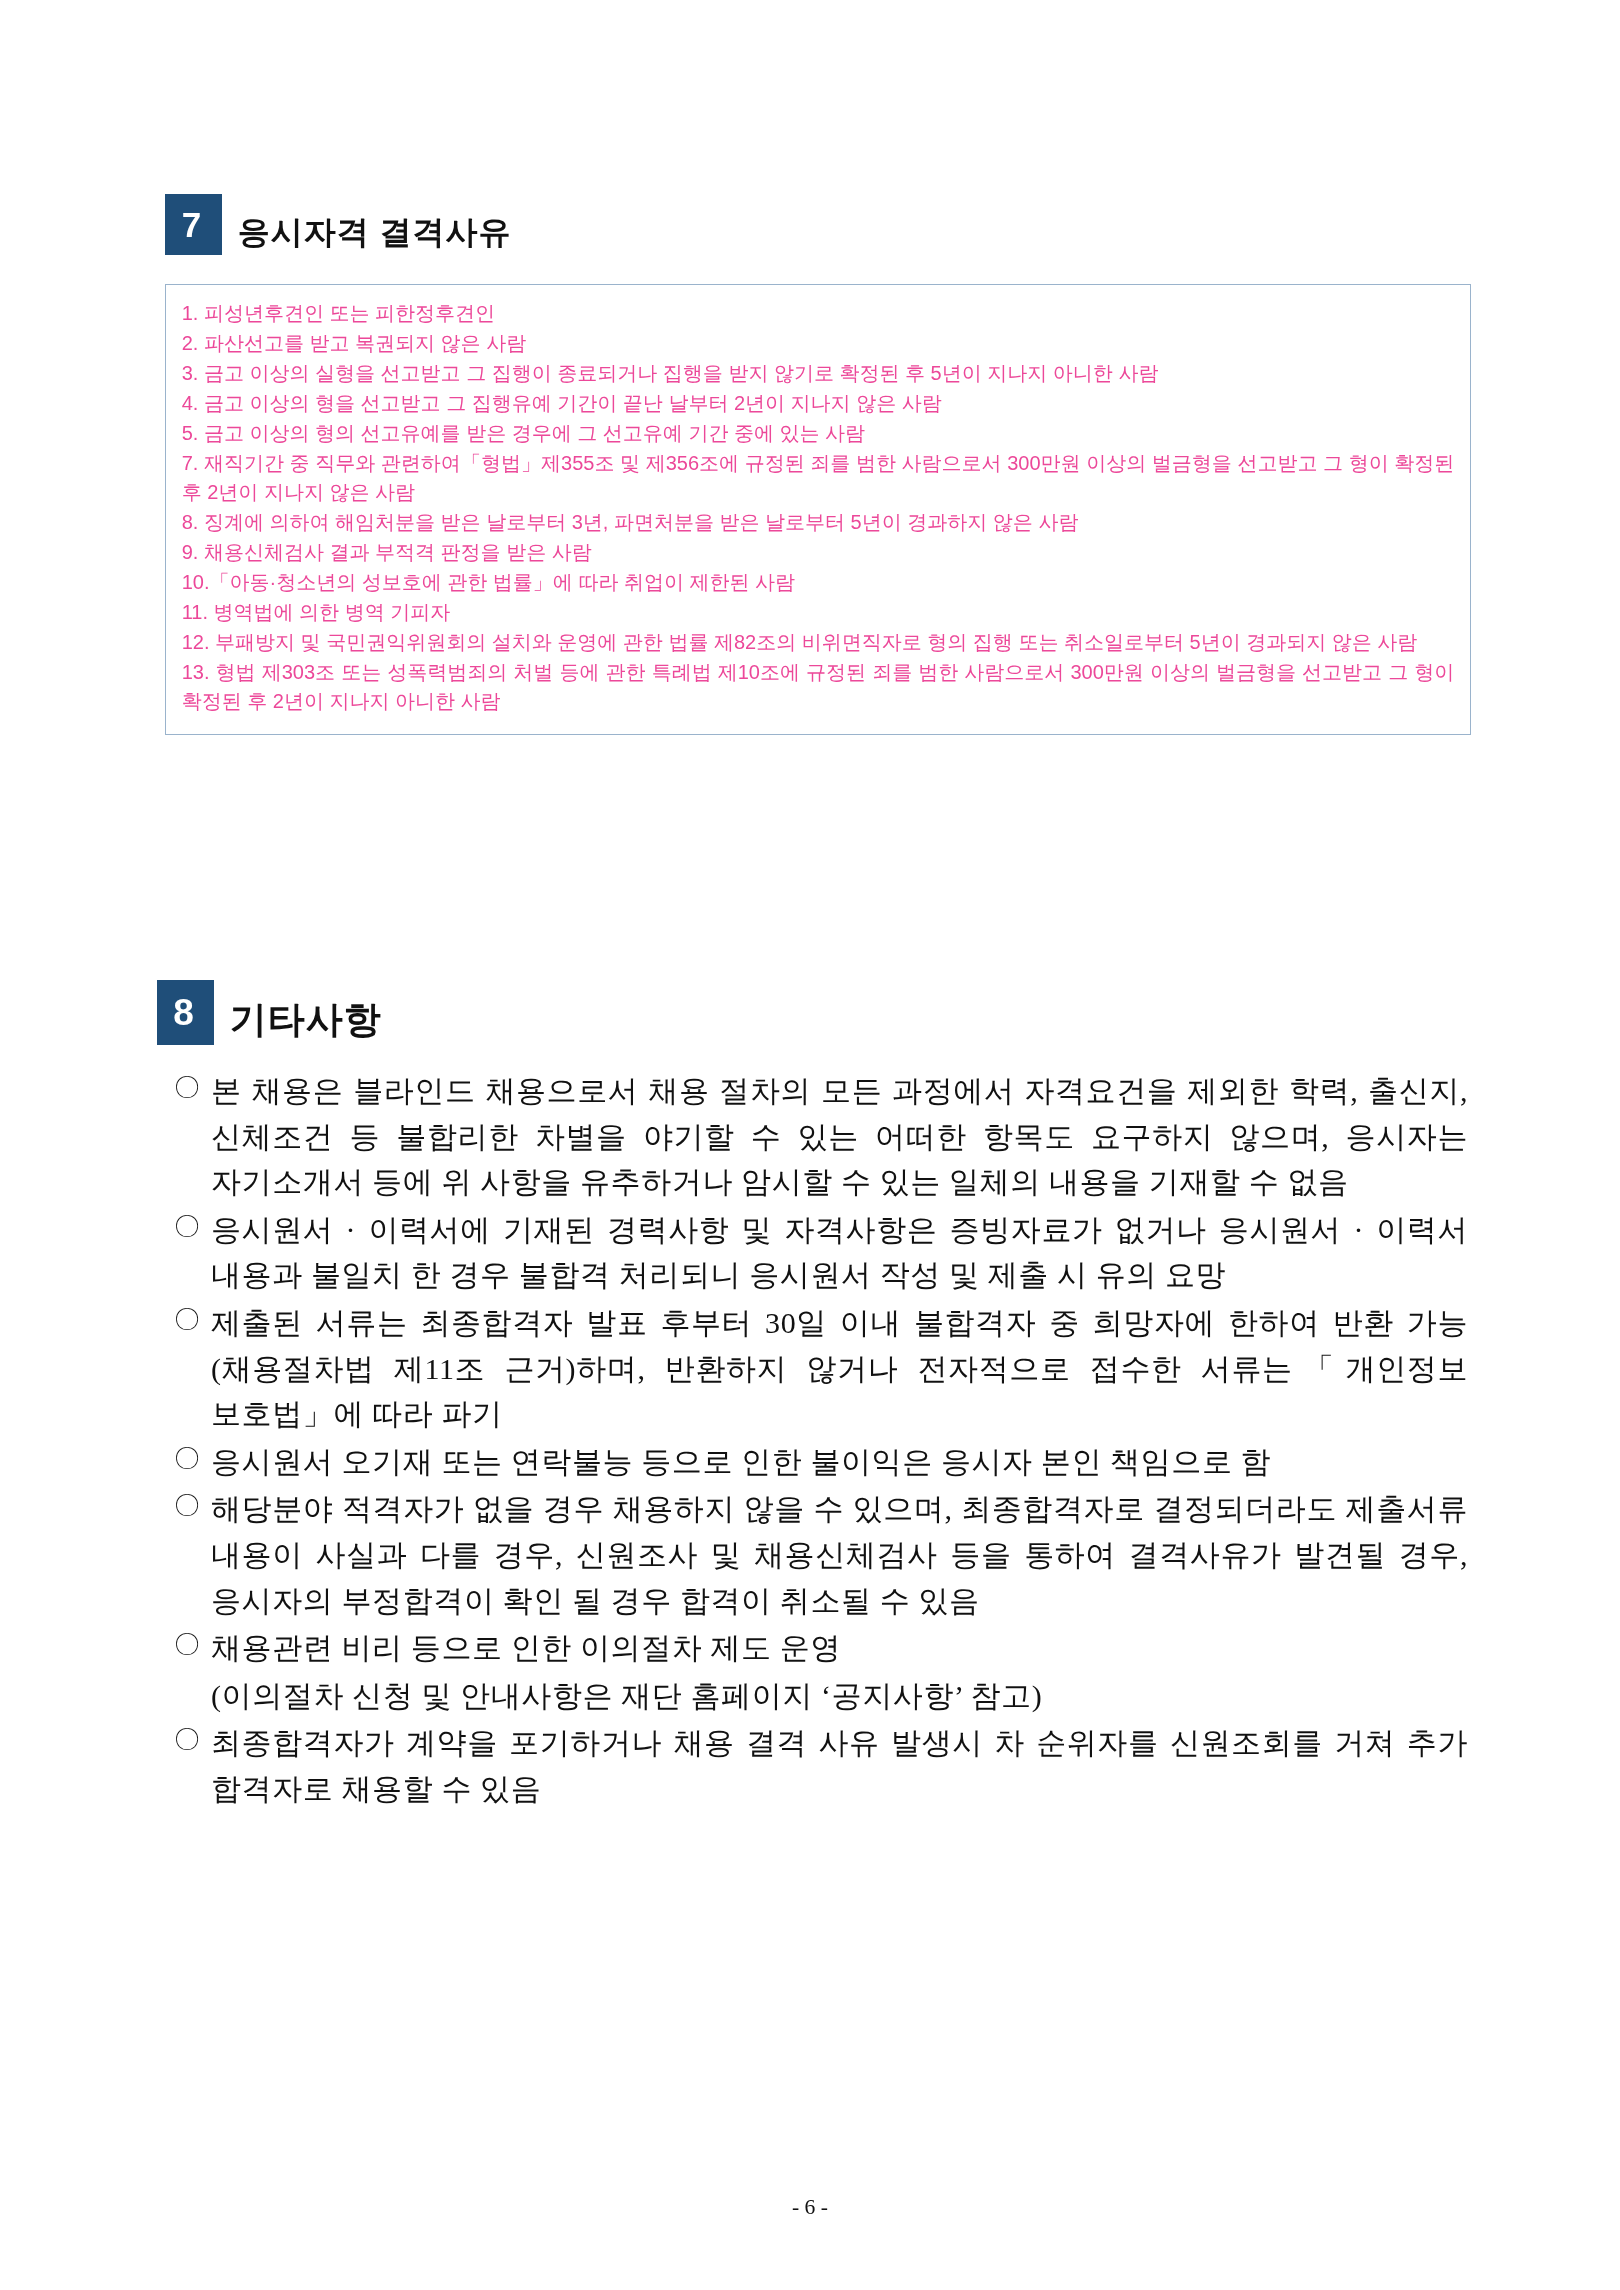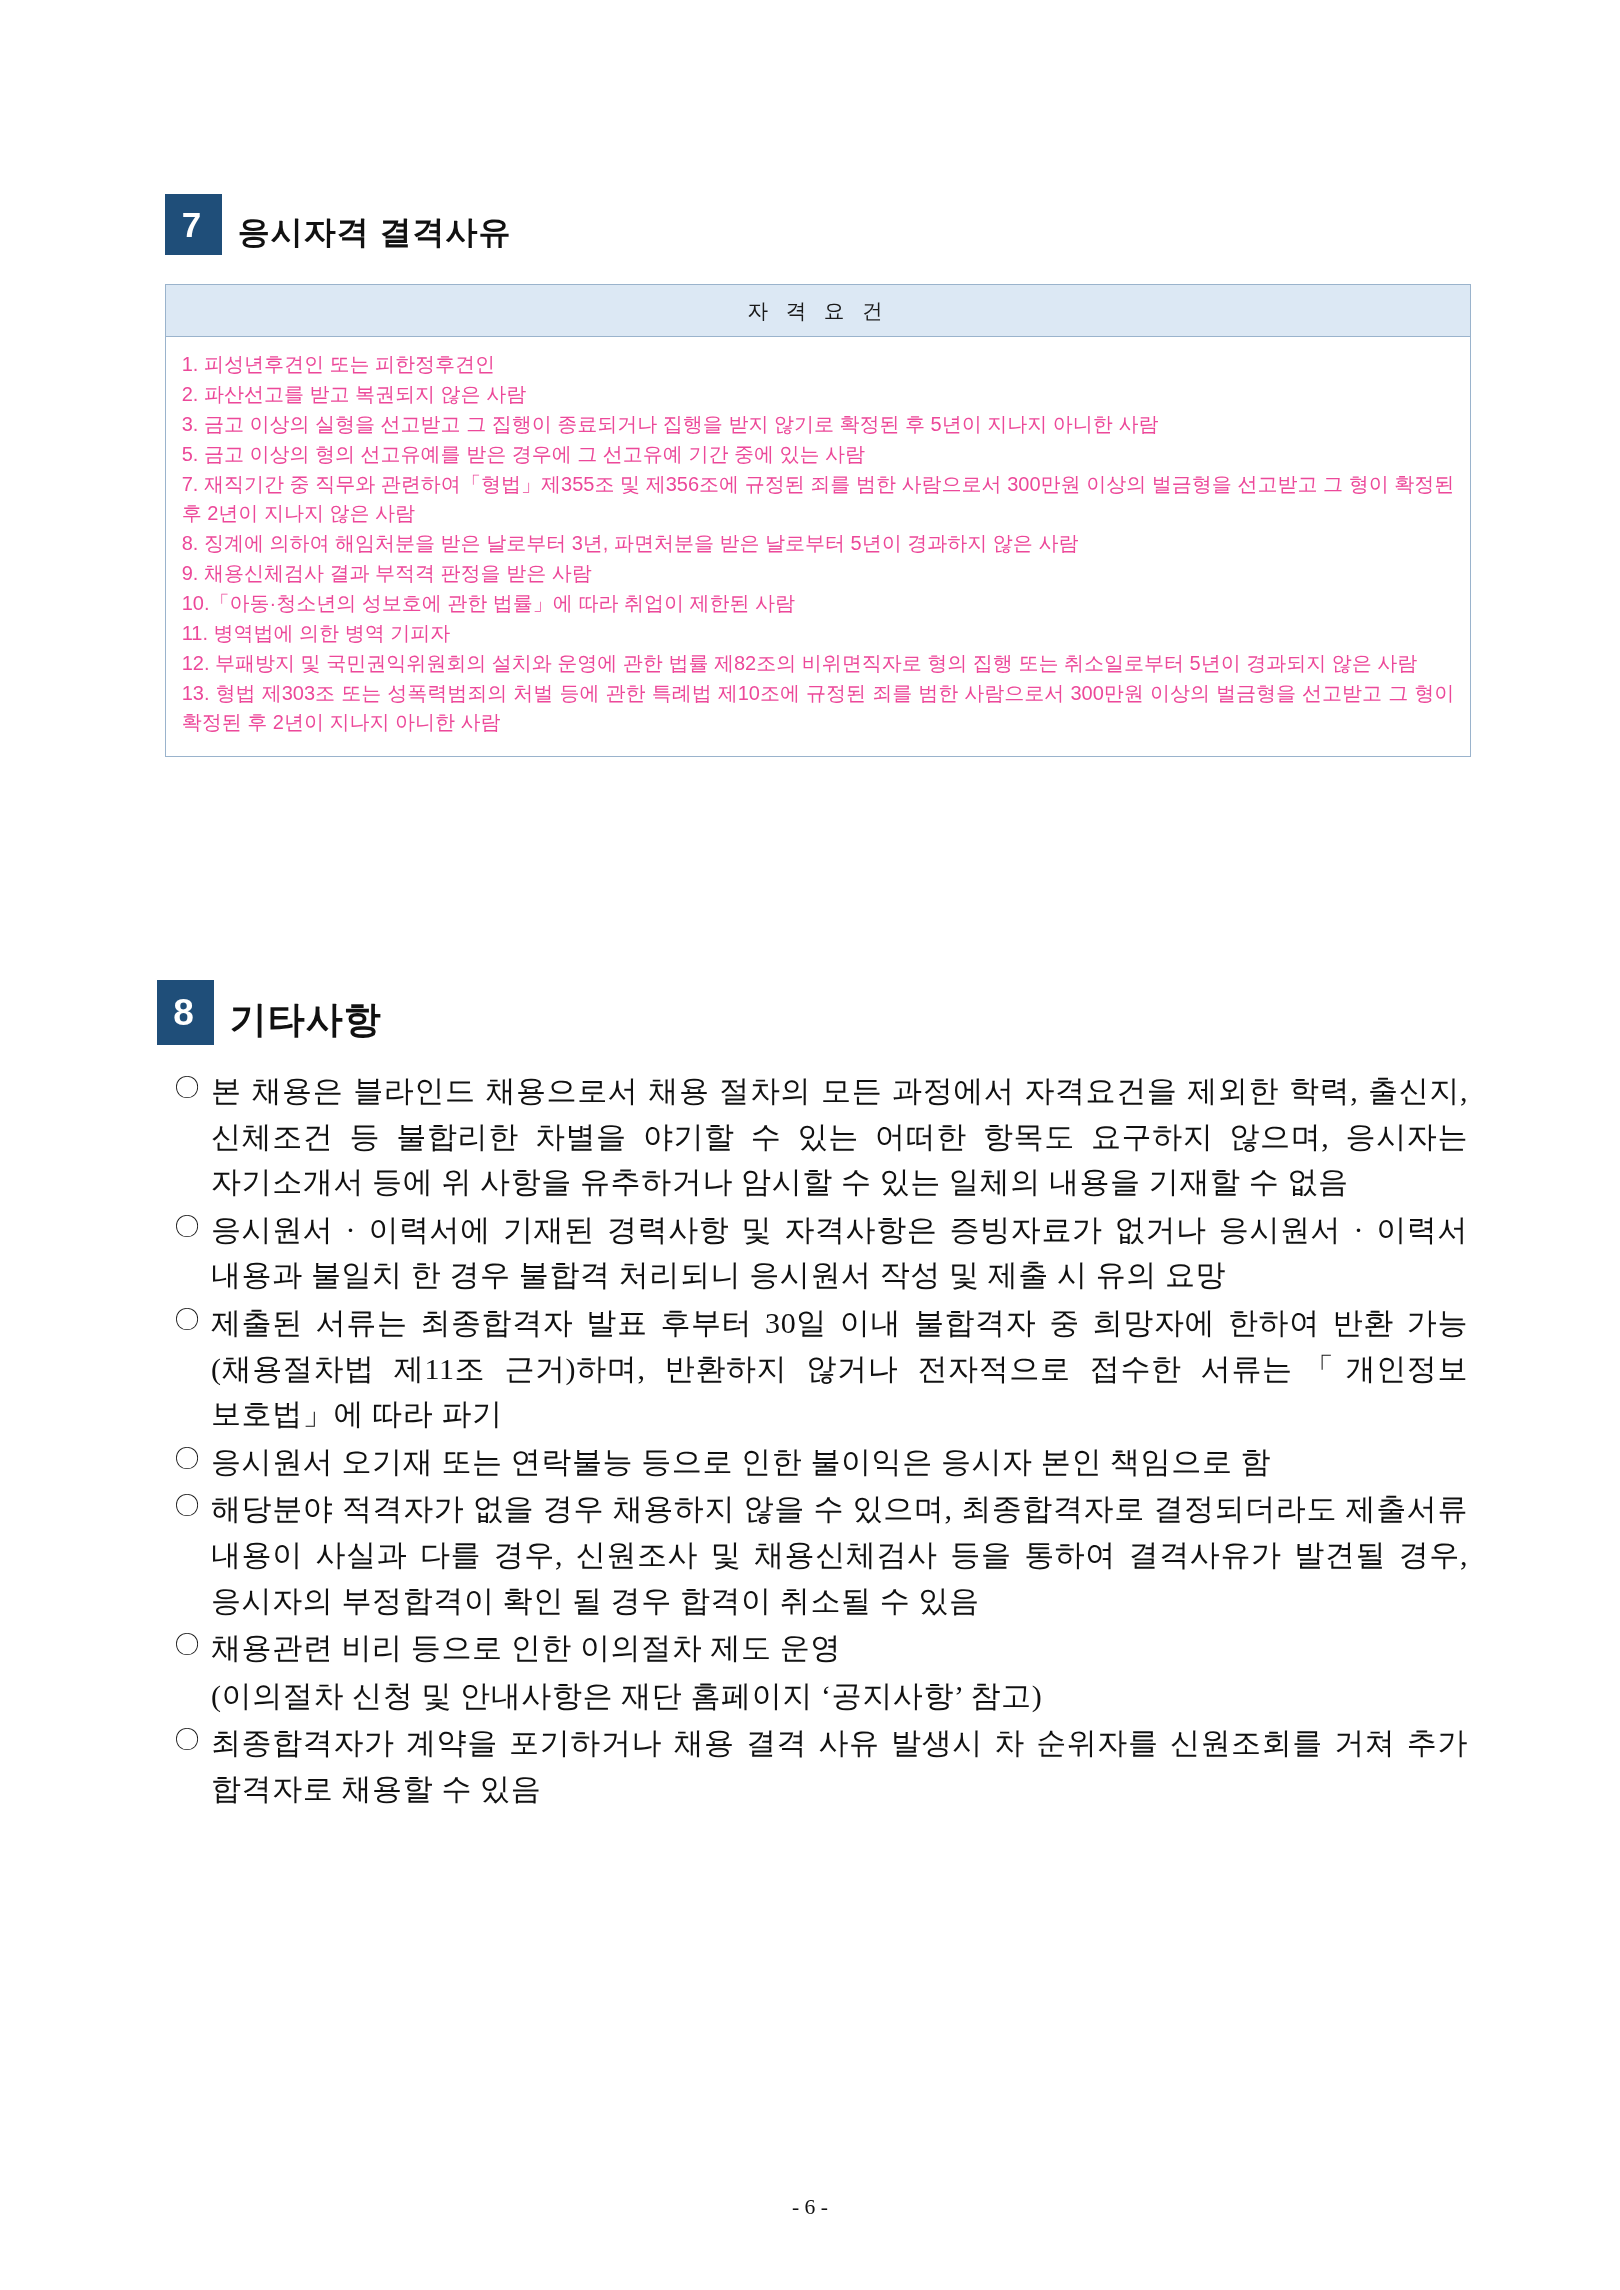--- a/index.html
+++ b/index.html
@@ -158,25 +158,25 @@
 <div class="page">
 
   <div class="section-head" id="sec7-head">
     <div class="section-num">7</div>
     <div class="section-title-wrap">
       <span class="section-title">응시자격 결격사유</span>
     </div>
   </div>
 
   <div class="req-box">
-    <div class="req-box-header">자 격 요 건</div>
     <div class="req-box-body">
       <p class="req-item">1. 피성년후견인 또는 피한정후견인</p>
       <p class="req-item">2. 파산선고를 받고 복권되지 않은 사람</p>
       <p class="req-item">3. 금고 이상의 실형을 선고받고 그 집행이 종료되거나 집행을 받지 않기로 확정된 후 5년이 지나지 아니한 사람</p>
+      <p class="req-item">4. 금고 이상의 형을 선고받고 그  집행유예 기간이 끝난 날부터 2년이 지나지 않은 사람</p>
       <p class="req-item">5. 금고 이상의 형의 선고유예를 받은 경우에 그 선고유예 기간 중에 있는 사람</p>
       <p class="req-item">7. 재직기간 중 직무와 관련하여「형법」제355조 및 제356조에 규정된 죄를 범한 사람으로서 300만원 이상의 벌금형을 선고받고 그 형이 확정된 후 2년이 지나지 않은 사람</p>
       <p class="req-item">8. 징계에 의하여 해임처분을 받은 날로부터 3년, 파면처분을 받은 날로부터 5년이 경과하지 않은 사람</p>
       <p class="req-item">9. 채용신체검사 결과 부적격 판정을 받은 사람</p>
       <p class="req-item">10.「아동·청소년의 성보호에 관한 법률」에 따라 취업이 제한된 사람</p>
       <p class="req-item">11. 병역법에 의한 병역 기피자</p>
       <p class="req-item">12. 부패방지 및 국민권익위원회의 설치와 운영에 관한 법률 제82조의 비위면직자로 형의 집행 또는 취소일로부터 5년이 경과되지 않은 사람</p>
       <p class="req-item">13. 형법 제303조 또는 성폭력범죄의 처벌 등에 관한 특례법 제10조에 규정된 죄를 범한 사람으로서 300만원 이상의 벌금형을 선고받고 그 형이 확정된 후 2년이 지나지 아니한 사람</p>
     </div>
   </div>

